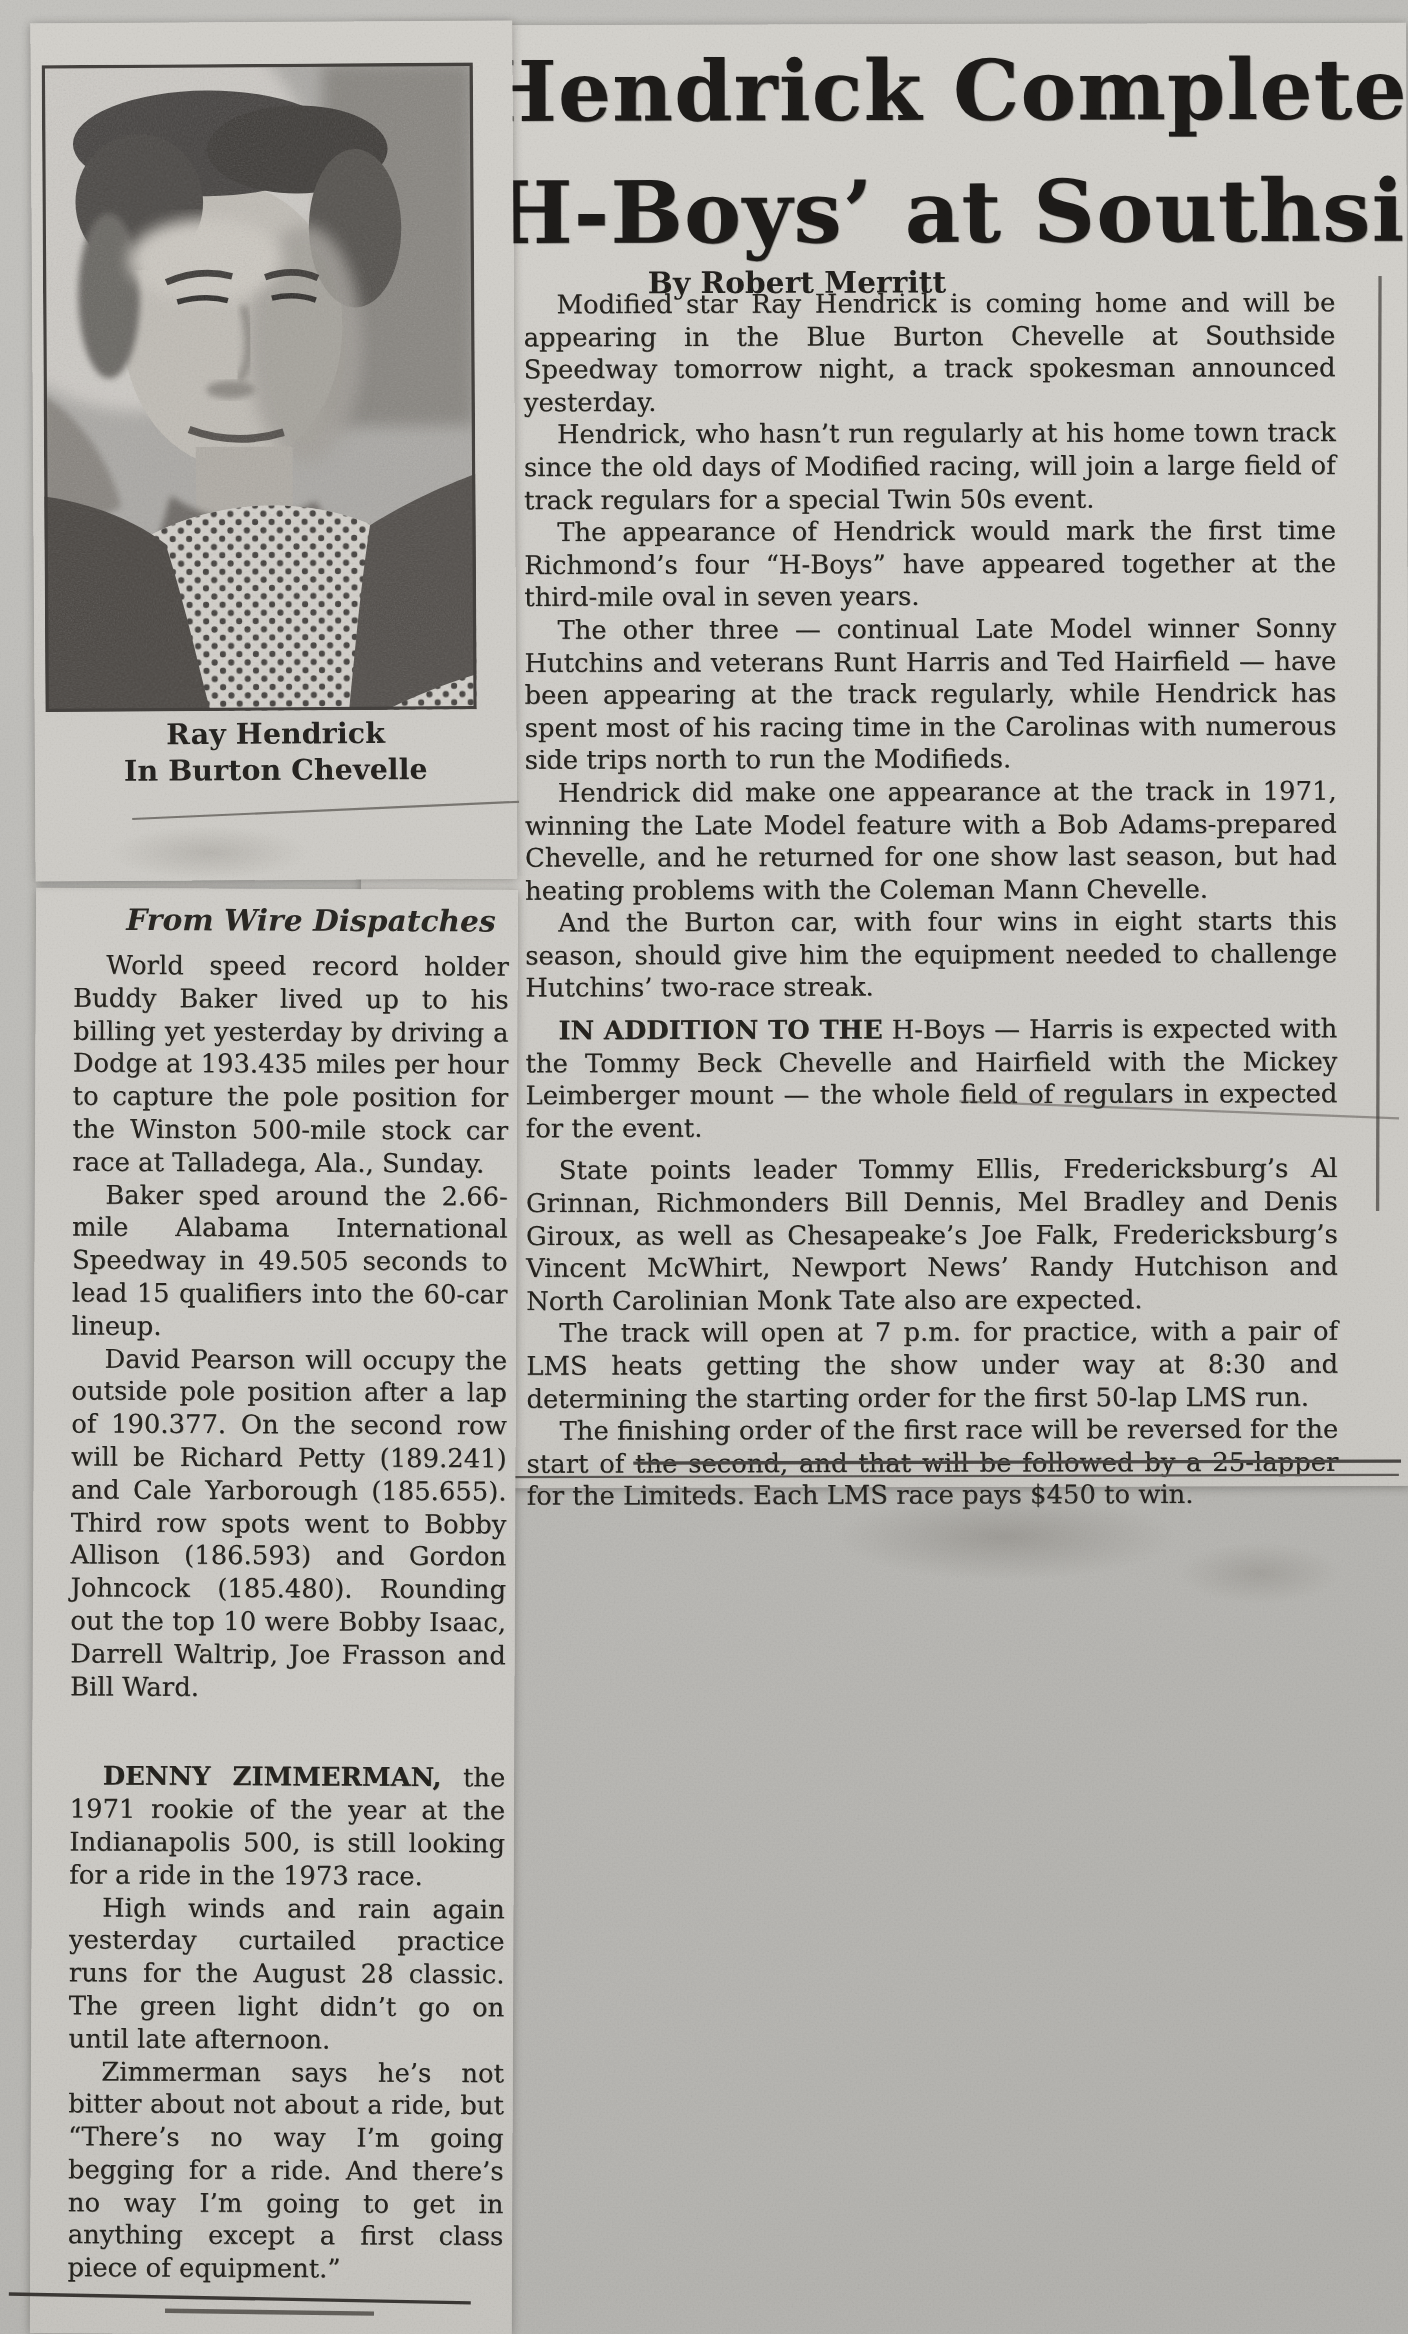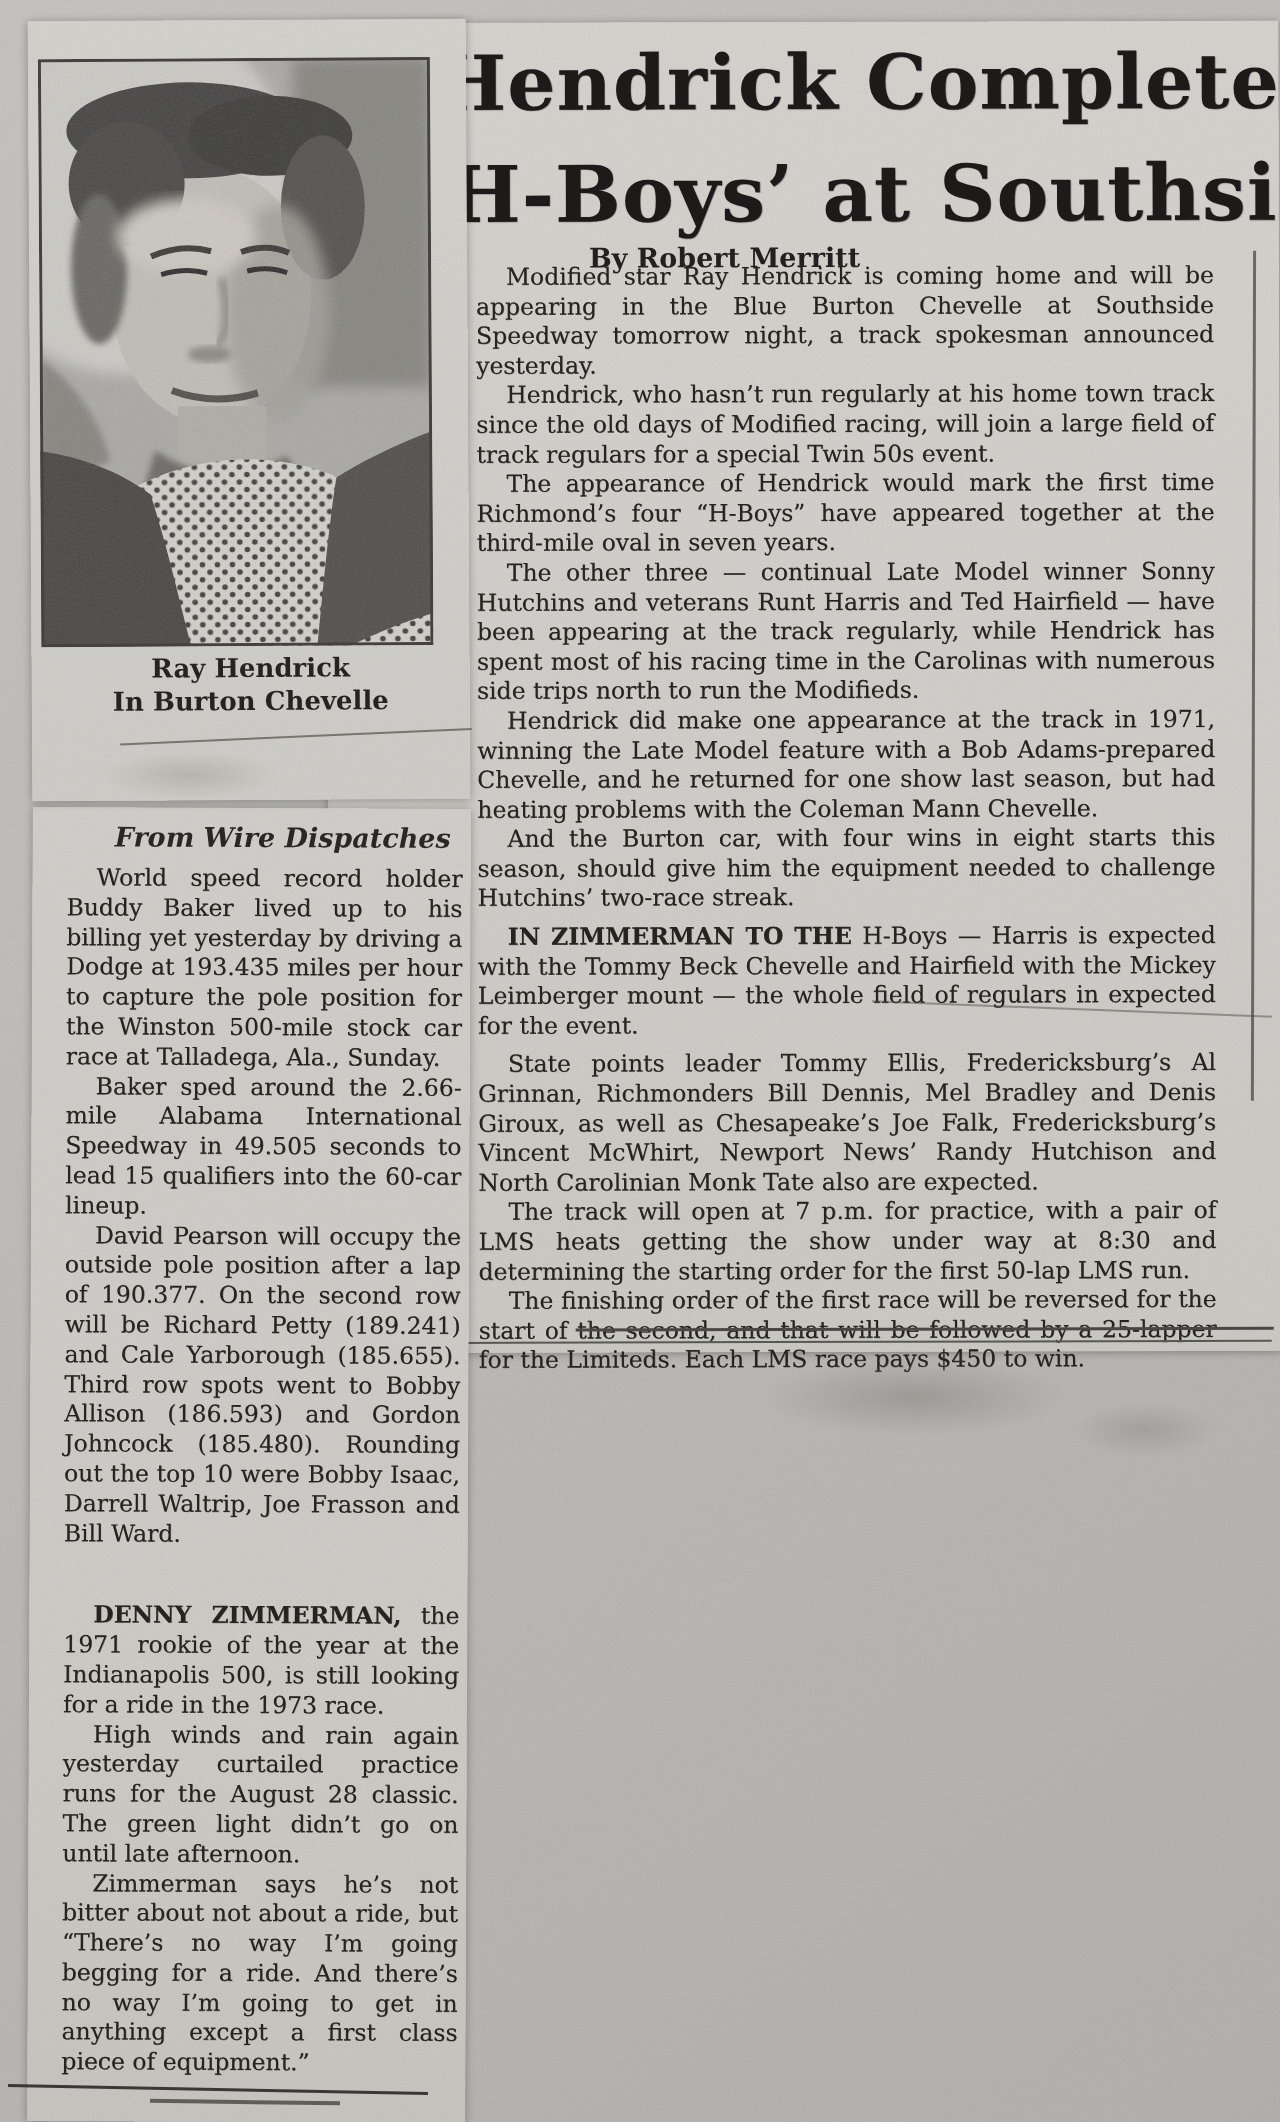--- a/index.html
+++ b/index.html
@@ -70,21 +70,21 @@
         <p><span>Hendrick, who hasn’t run regularly at his home town track since the old days of Modified racing, will join a large field of track regulars for a special Twin 50s event.</span></p>
 
         <p><span>The appearance of Hendrick would mark the first time Richmond’s four “H-Boys” have appeared together at the third-mile oval in seven years.</span></p>
 
         <p><span>The other three — continual Late Model winner Sonny Hutchins and veterans Runt Harris and Ted Hairfield — have been appearing at the track regularly, while Hendrick has spent most of his racing time in the Carolinas with numerous side trips north to run the Modifieds.</span></p>
 
         <p><span>Hendrick did make one appearance at the track in 1971, winning the Late Model feature with a Bob Adams-prepared Chevelle, and he returned for one show last season, but had heating problems with the Coleman Mann Chevelle.</span></p>
 
         <p><span>And the Burton car, with four wins in eight starts this season, should give him the equipment needed to challenge Hutchins’ two-race streak.</span></p>
 
-        <p class="gap"><strong class="lead">IN ZIMMERMAN TO THE</strong><span> H-Boys — Harris is expected with the Tommy Beck Chevelle and Hairfield with the Mickey Leimberger mount — the whole field of regulars in expected for the event.</span></p>
+        <p class="gap"><strong class="lead">IN ADDITION TO THE</strong><span> H-Boys — Harris is expected with the Tommy Beck Chevelle and Hairfield with the Mickey Leimberger mount — the whole field of regulars in expected for the event.</span></p>
 
         <p class="gap"><span>State points leader Tommy Ellis, Fredericksburg’s Al Grinnan, Richmonders Bill Dennis, Mel Bradley and Denis Giroux, as well as Chesapeake’s Joe Falk, Fredericksburg’s Vincent McWhirt, Newport News’ Randy Hutchison and North Carolinian Monk Tate also are expected.</span></p>
 
         <p><span>The track will open at 7 p.m. for practice, with a pair of LMS heats getting the show under way at 8:30 and determining the starting order for the first 50-lap LMS run.</span></p>
 
         <p><span>The finishing order of the first race will be reversed for the start of the second, and that will be followed by a 25-lapper for the Limiteds. Each LMS race pays $450 to win.</span></p>
       </div>
     <div class="vrule"></div>
     <div class="hrule1"></div>
     <div class="hrule2"></div>

